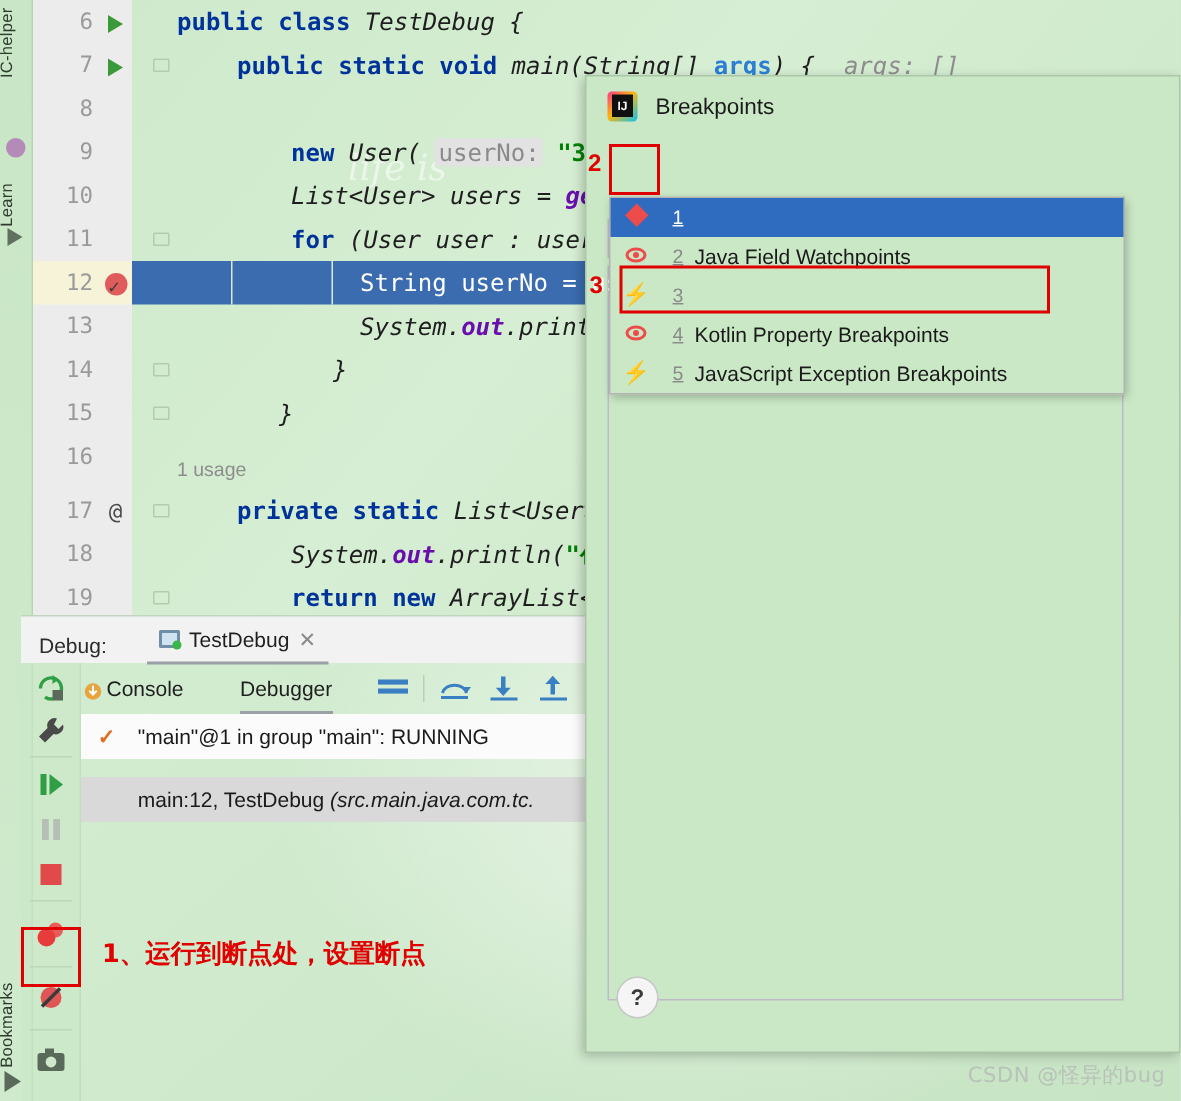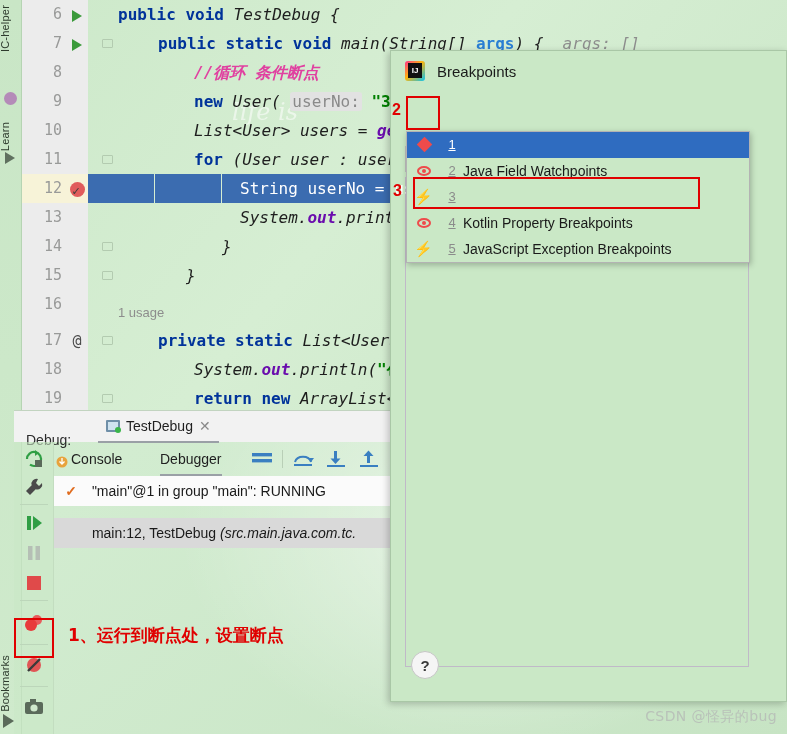--- a/index.html
+++ b/index.html
@@ -139,21 +139,21 @@
 
   
   #debugpanel {
     position: absolute; left: 14px; top: 410px; right: 0; bottom: 0;
   }
   #debug-tabbar {
     position: absolute; left: 0; top: 0; width: 773px; height: 32px;
     background: #f2f2f2; border-top: 1px solid #c2d4c0;
   }
   #debug-tabbar .dlabel {
-    position: absolute; left: 12px; top: 21px; font-size: 14px; color: #2b2b2b;
+    position: absolute; left: 12px; top: 11px; font-size: 14px; color: #2b2b2b;
   }
   #debug-tabbar .dtab {
     position: absolute; left: 84px; top: 0; height: 32px;
     padding: 0 8px; display: flex; align-items: center; gap: 6px;
     border-bottom: 2px solid #9aa0a6;
   }
   .mini-win {
     width: 14px; height: 12px; border: 2px solid #6f8fa8; background: #cfe3f0;
     position: relative; border-radius: 1px; display: inline-block;
   }
@@ -311,35 +311,34 @@
   </div>
 
   <div id="editor">
     <div class="gutter-bg"></div>
     <div class="watermark2">life is</div>
 
     <div class="code-row" style="top:0;position:absolute;width:100%;">
       <div class="ln-cell"></div>
       <span class="ln">6</span>
       <span class="gut-icon"><i class="run-tri"></i></span>
-      <span class="txt"><span class="kw">public void</span> <span class="typ">TestDebug {</span></span>
+      <span class="txt"><span class="kw">public class</span> <span class="typ">TestDebug {</span></span>
     </div>
 
     <div class="code-row" style="top:29px;position:absolute;width:100%;">
       <div class="ln-cell"></div>
       <span class="ln">7</span>
       <span class="gut-icon"><i class="run-tri"></i></span>
       <span class="fold"><i class="fold-box"></i></span>
       <span class="txt" style="left:136px;"><span class="kw">public static void</span> <span class="typ">main(String[]</span> <span class="prm">args</span><span class="typ">) {</span> &nbsp;<span class="hint">args: []</span></span>
     </div>
 
     <div class="code-row" style="top:58px;position:absolute;width:100%;">
       <div class="ln-cell"></div>
       <span class="ln">8</span>
-      <span class="txt" style="left:172px;"><span class="cmt">//循环 条件断点</span></span>
     </div>
 
     <div class="code-row" style="top:87px;position:absolute;width:100%;">
       <div class="ln-cell"></div>
       <span class="ln">9</span>
       <span class="txt" style="left:172px;"><span class="kw">new</span> <span class="typ">User(</span> <span class="paramhint">userNo:</span> <span class="str">"3"</span><span class="typ">,</span></span>
     </div>
 
     <div class="code-row" style="top:116px;position:absolute;width:100%;">
       <div class="ln-cell"></div>

